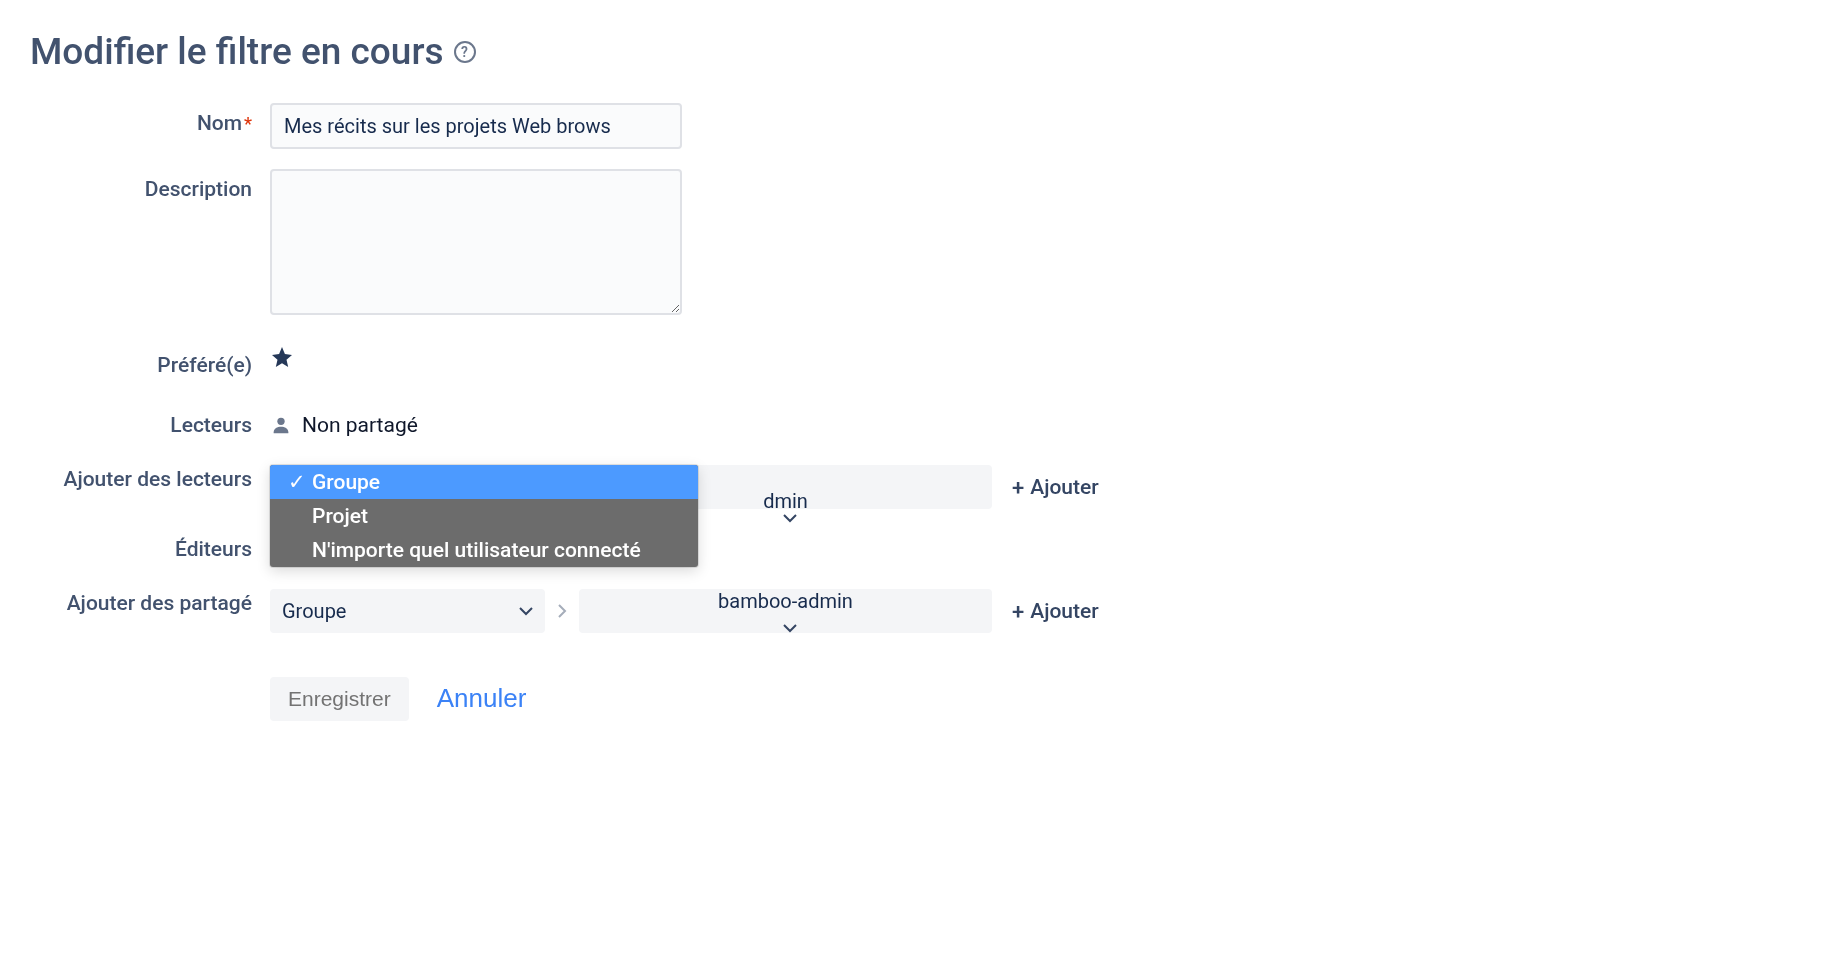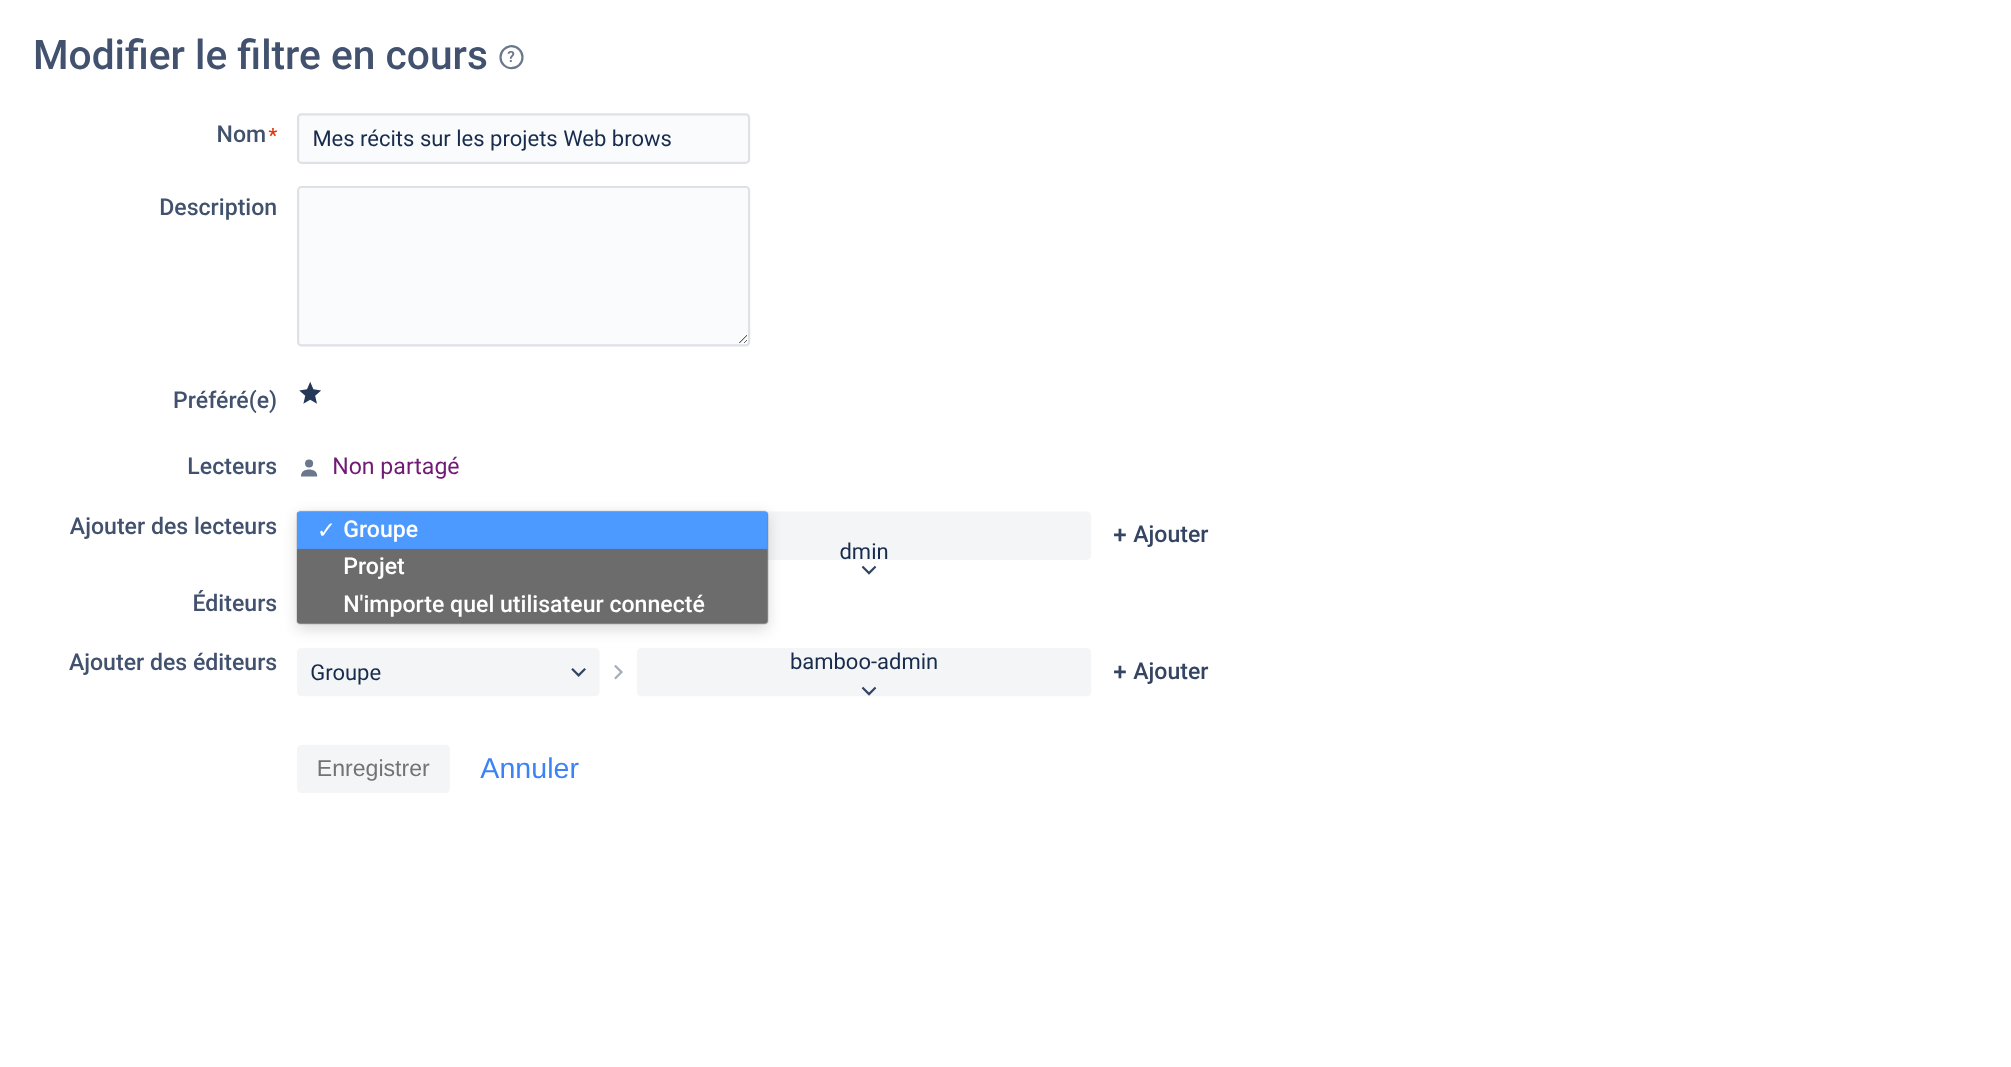--- a/index.html
+++ b/index.html
@@ -29,21 +29,21 @@
   .required::after { content: "*"; color: #DE350B; margin-left: 2px; font-size: 18px; }
   .field { display: flex; align-items: center; flex-wrap: wrap; gap: 10px; position: relative; }
   .text-input, .textarea, .select {
     border: 2px solid #DFE1E6; border-radius: 4px; background: #FAFBFC;
     font-size: 20px; font-family: inherit; color: #172B4D;
   }
   .text-input { height: 46px; width: 412px; padding: 0 12px; }
   .textarea { width: 412px; height: 146px; padding: 8px 12px; resize: both; overflow: auto; }
   .star-icon { color: #253858; font-size: 24px; cursor: pointer; }
   .person-icon { color: #6B778C; font-size: 22px; display: inline-flex; align-items: center; }
-  .static-text { color: #701a75; line-height: 40px; }
+  .static-text { color: #0f172a; line-height: 40px; }
   .select {
     display: inline-flex; align-items: center; justify-content: space-between;
     height: 44px; padding: 0 12px; background: #F4F5F7; cursor: pointer;
     border: none; border-radius: 4px;
   }
   .select-narrow { width: 275px; }
   .select-wide { width: 413px; flex-direction: column; }
   .chevron { color: #344563; font-size: 18px; margin-left: 8px; }
   .sep-icon { color: #6B778C; padding: 0 2px; font-size: 18px; }
   .add-btn {
@@ -164,21 +164,21 @@
   </div>
 
   <div class="form-row">
     <div class="label">Éditeurs</div>
     <div class="field">
       <span class="static-text"></span>
     </div>
   </div>
 
   <div class="form-row">
-    <div class="label" style="line-height:28px;">Ajouter des éditeurs</div>
+    <div class="label" style="line-height:28px;">Ajouter des partagé</div>
     <div class="field">
       <div class="select select-narrow">
         <span>Groupe</span>
         <span class="chevron">
           <svg width="14" height="10" viewBox="0 0 14 10">
               <path d="M1 2l6 6 6-6" stroke="#344563" stroke-width="2" fill="none"></path>
             </svg>
         </span>
       </div>
       <span class="sep-icon">

